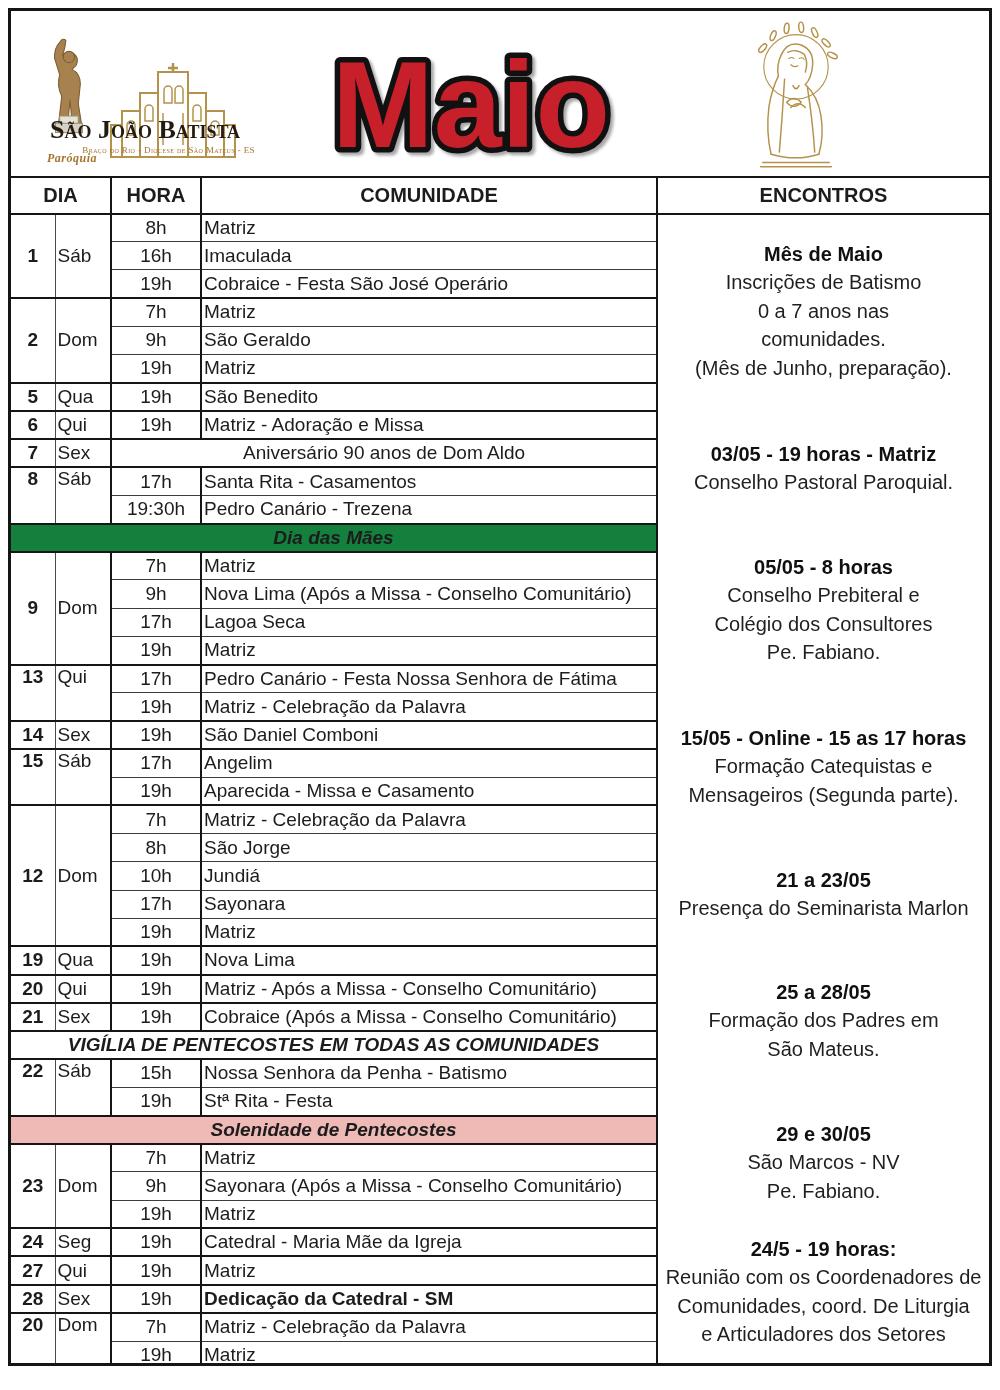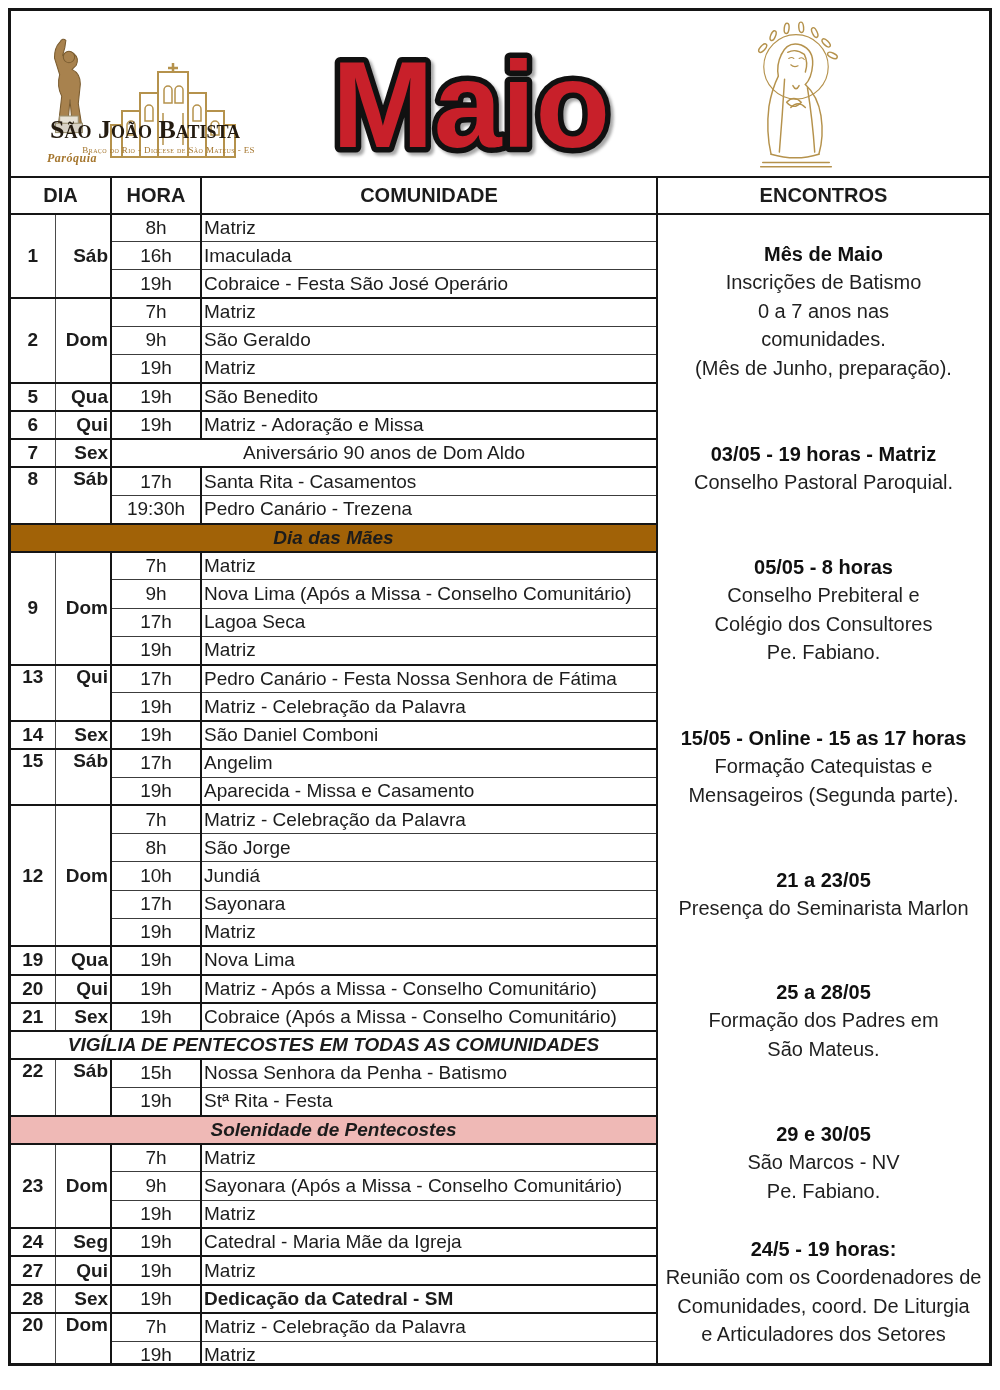--- a/index.html
+++ b/index.html
@@ -36,21 +36,21 @@
   th.h-hora { border-right:2px solid #151515; }
   th.h-com { border-right:2px solid #151515; }
   th.h-enc { border-right:none; }
 
   table.sched td { height:28.2px; font-size:19px; padding:0 2px; }
   tr.row-start > td { border-top:2px solid #151515; }
   tr.row-inner > td { border-top:1px solid #3c3c3c; }
 
   td.c-day { text-align:center; font-weight:700; font-size:20px; border-left:none;
              border-right:1px solid #4a4a4a; vertical-align:middle; }
-  td.c-wd  { text-align:right; font-weight:700; font-size:20px;
+  td.c-wd  { text-align:left; font-weight:400; font-size:20px;
              border-right:2px solid #151515; vertical-align:middle;margin-left:14px; }
   td.va-top { vertical-align:top; padding-top:2px; }
   td.c-hora { text-align:center; border-right:2px solid #151515; white-space:nowrap; }
   td.c-com  { padding-left:7px; border-right:2px solid #151515; white-space:nowrap; }
   td.c-com.bold { font-weight:700; }
   td.c-merged { text-align:center; border-right:2px solid #151515; }
   td.c-banner { text-align:center; font-style:italic; font-weight:700; font-size:20px;
                 border-left:none; border-right:2px solid #151515;
                 border-top:2px solid #151515; border-bottom:2px solid #151515; }
   td.c-enc { border-right:none; border-left:2px solid #151515; vertical-align:top; padding:0; }
@@ -241,21 +241,21 @@
           <td class="c-day va-top" rowspan="2">8</td>
           <td class="c-wd va-top" rowspan="2">Sáb</td>
           <td class="c-hora">17h</td>
           <td class="c-com">Santa Rita - Casamentos</td>
         </tr>
         <tr class="row-inner">
           <td class="c-hora">19:30h</td>
           <td class="c-com">Pedro Canário - Trezena</td>
         </tr>
         <tr>
-          <td class="c-banner" colspan="4" style="background-color: #a16207;">Dia das Mães</td>
+          <td class="c-banner" colspan="4" style="background-color: #15803d;">Dia das Mães</td>
         </tr>
         <tr class="row-start">
           <td class="c-day" rowspan="4">9</td>
           <td class="c-wd" rowspan="4">Dom</td>
           <td class="c-hora">7h</td>
           <td class="c-com">Matriz</td>
         </tr>
         <tr class="row-inner">
           <td class="c-hora">9h</td>
           <td class="c-com">Nova Lima (Após a Missa - Conselho Comunitário)</td>

